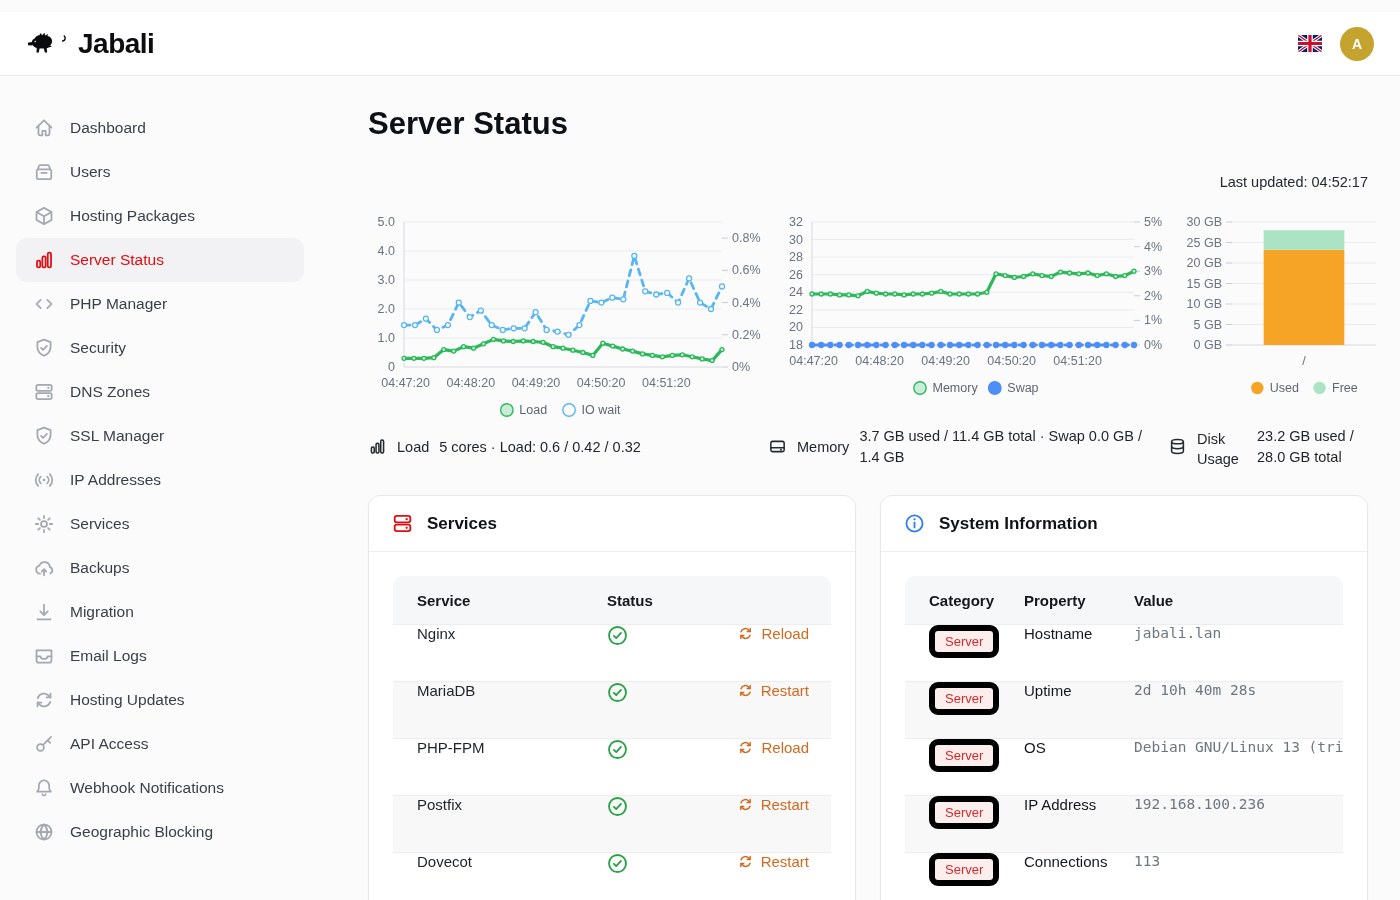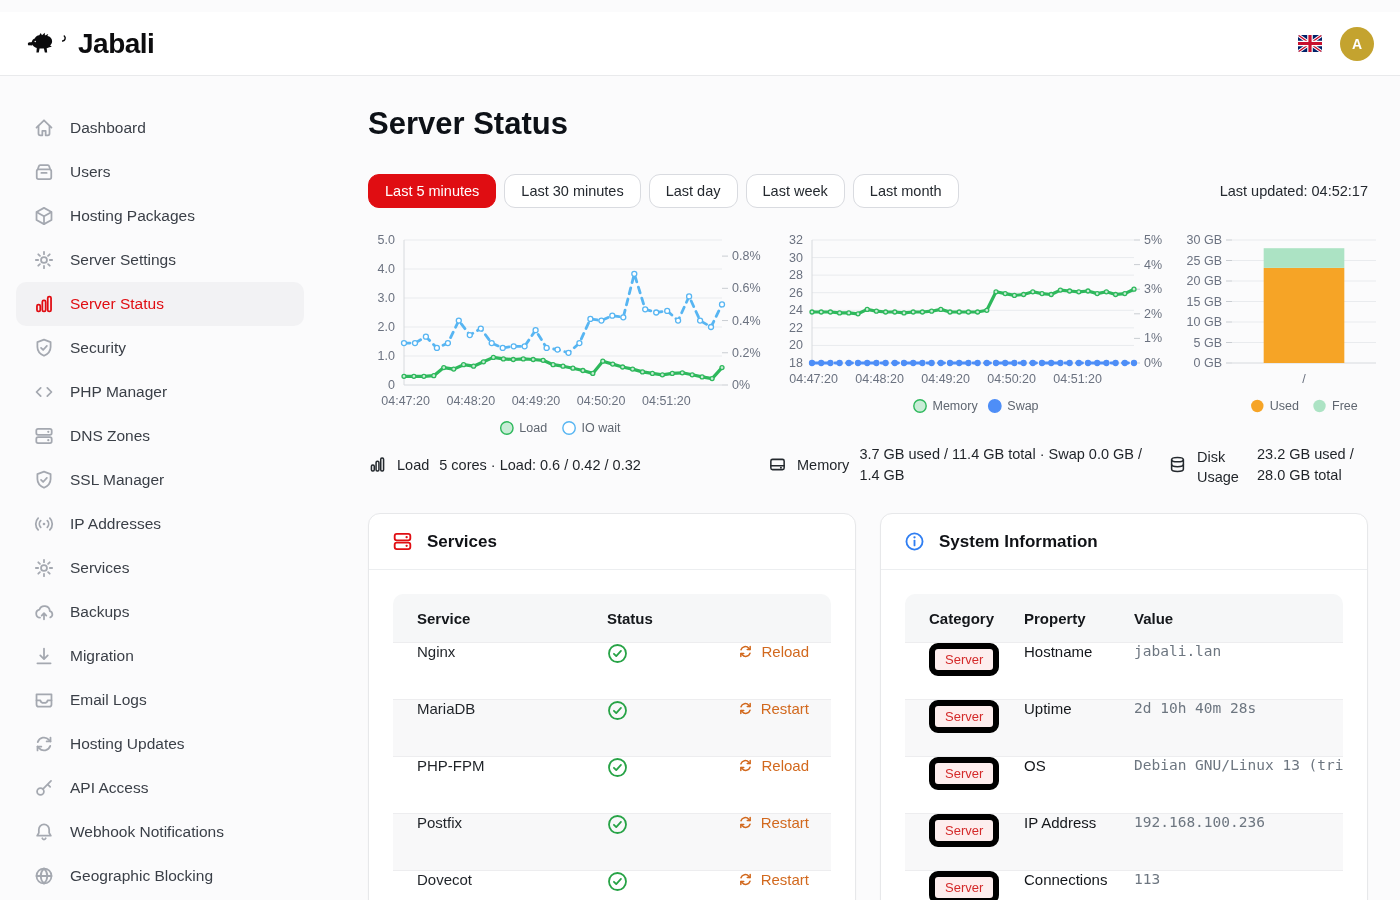--- a/index.html
+++ b/index.html
@@ -131,56 +131,47 @@
       <div class="side-item">
         <span class="ic">
           <svg viewBox="0 0 20 20" fill="none" stroke="currentColor" stroke-width="1.6" stroke-linecap="round" stroke-linejoin="round">
             <path d="M10 2.6 16.8 6.4v7.2L10 17.4 3.2 13.6V6.4Z"></path>
             <path d="M3.5 6.5 10 10.2l6.5-3.7"></path>
             <path d="M10 10.2v7"></path>
           </svg>
         </span>
         <span>Hosting Packages</span>
       </div>
-      <div class="side-item">
-        <span class="ic">
-          <svg viewBox="0 0 20 20" fill="none" stroke="currentColor" stroke-width="1.6" stroke-linecap="round" stroke-linejoin="round">
-            <circle cx="10" cy="10" r="2.7"></circle>
-            <path d="M10 2.6v2.1M10 15.3v2.1M2.6 10h2.1M15.3 10h2.1M4.8 4.8l1.5 1.5M13.7 13.7l1.5 1.5M15.2 4.8l-1.5 1.5M6.3 13.7l-1.5 1.5"></path>
-          </svg>
-        </span>
-        <span>Server Settings</span>
-      </div>
       <div class="side-item active">
         <span class="ic">
           <svg viewBox="0 0 20 20" fill="none" stroke="currentColor" stroke-width="1.6" stroke-linecap="round" stroke-linejoin="round">
             <rect x="3.6" y="10.6" width="3" height="6.2" rx="1.3"></rect>
             <rect x="8.5" y="6.6" width="3" height="10.2" rx="1.3"></rect>
             <rect x="13.4" y="3.2" width="3" height="13.6" rx="1.3"></rect>
           </svg>
         </span>
         <span>Server Status</span>
       </div>
       <div class="side-item">
         <span class="ic">
           <svg viewBox="0 0 20 20" fill="none" stroke="currentColor" stroke-width="1.6" stroke-linecap="round" stroke-linejoin="round">
+            <path d="M7 6.2 3.2 10 7 13.8"></path>
+            <path d="M13 6.2 16.8 10 13 13.8"></path>
+          </svg>
+        </span>
+        <span>PHP Manager</span>
+      </div>
+      <div class="side-item">
+        <span class="ic">
+          <svg viewBox="0 0 20 20" fill="none" stroke="currentColor" stroke-width="1.6" stroke-linecap="round" stroke-linejoin="round">
             <path d="M10 2.4l6 2.2v4.5c0 3.9-2.4 6.4-6 8-3.6-1.6-6-4.1-6-8V4.6Z"></path>
             <path d="M7.3 9.9l1.9 1.9 3.4-3.7"></path>
           </svg>
         </span>
         <span>Security</span>
-      </div>
-      <div class="side-item">
-        <span class="ic">
-          <svg viewBox="0 0 20 20" fill="none" stroke="currentColor" stroke-width="1.6" stroke-linecap="round" stroke-linejoin="round">
-            <path d="M7 6.2 3.2 10 7 13.8"></path>
-            <path d="M13 6.2 16.8 10 13 13.8"></path>
-          </svg>
-        </span>
-        <span>PHP Manager</span>
       </div>
       <div class="side-item">
         <span class="ic">
           <svg viewBox="0 0 20 20" fill="none" stroke="currentColor" stroke-width="1.6" stroke-linecap="round" stroke-linejoin="round">
             <rect x="3" y="3.6" width="14" height="5.3" rx="1.6"></rect>
             <rect x="3" y="11.1" width="14" height="5.3" rx="1.6"></rect>
             <path d="M13.9 6.2h.01M13.9 13.8h.01" stroke-width="2"></path>
           </svg>
         </span>
         <span>DNS Zones</span>
@@ -276,27 +267,20 @@
           </svg>
         </span>
         <span>Geographic Blocking</span>
       </div>
     </nav>
 
   <main class="main">
     <h1>Server Status</h1>
 
     <div class="filter-row">
-      <div id="filters" style="display:flex">
-          <button class="fbtn active">Last 5 minutes</button>
-          <button class="fbtn">Last 30 minutes</button>
-          <button class="fbtn">Last day</button>
-          <button class="fbtn">Last week</button>
-          <button class="fbtn">Last month</button>
-        </div>
       <div class="last-updated">Last updated: 04:52:17</div>
     </div>
 
     <div class="charts-row">
       <div class="chart-box" id="chart-load">
           <svg width="402" height="212" viewBox="0 0 402 212">
             <text x="27" y="163" font-size="12.5" fill="#6b7280" text-anchor="end">0</text>
             <line x1="36" y1="130" x2="354" y2="130" stroke="#e9ebee"></line>
             <text x="27" y="134" font-size="12.5" fill="#6b7280" text-anchor="end">1.0</text>
             <line x1="36" y1="101" x2="354" y2="101" stroke="#e9ebee"></line>

